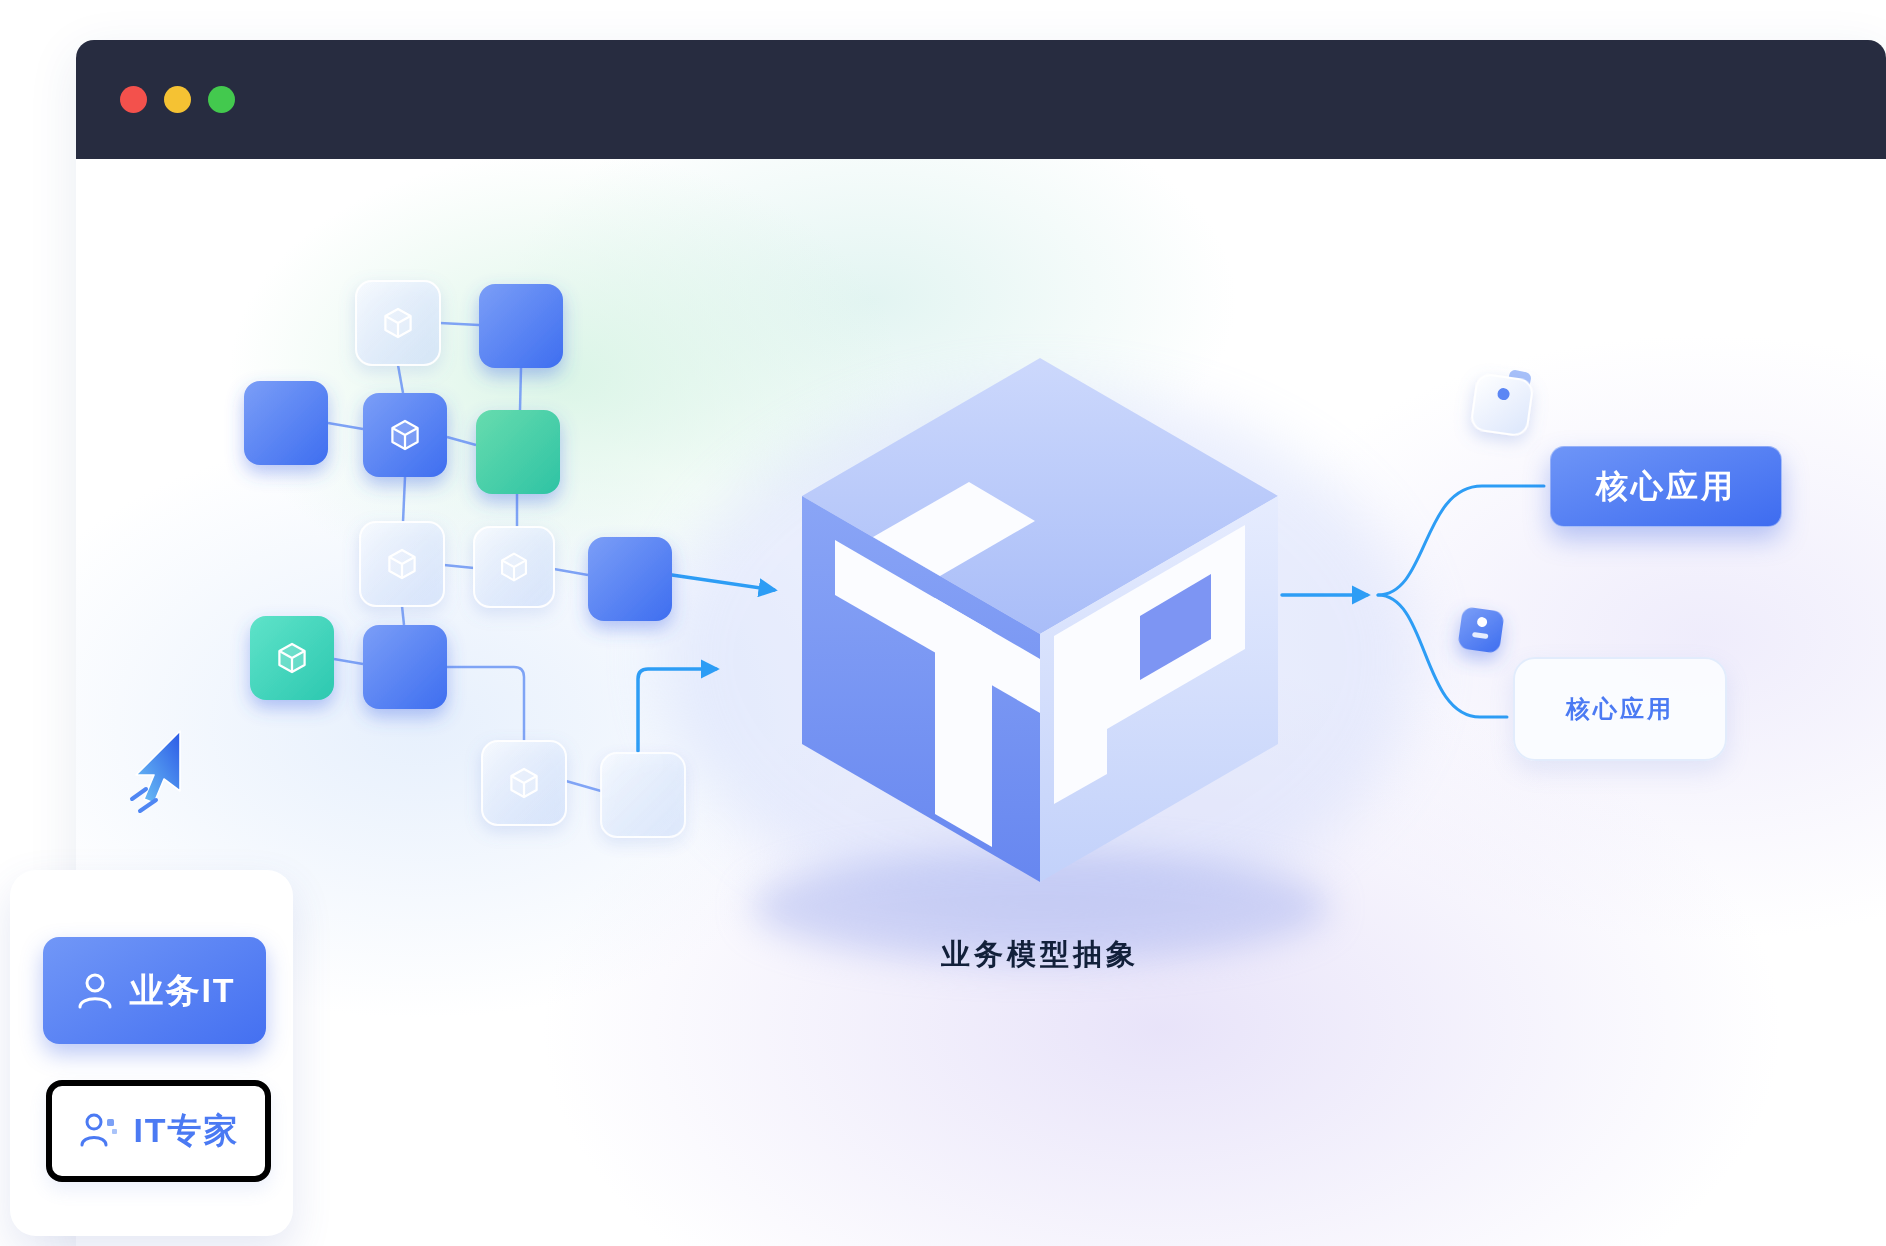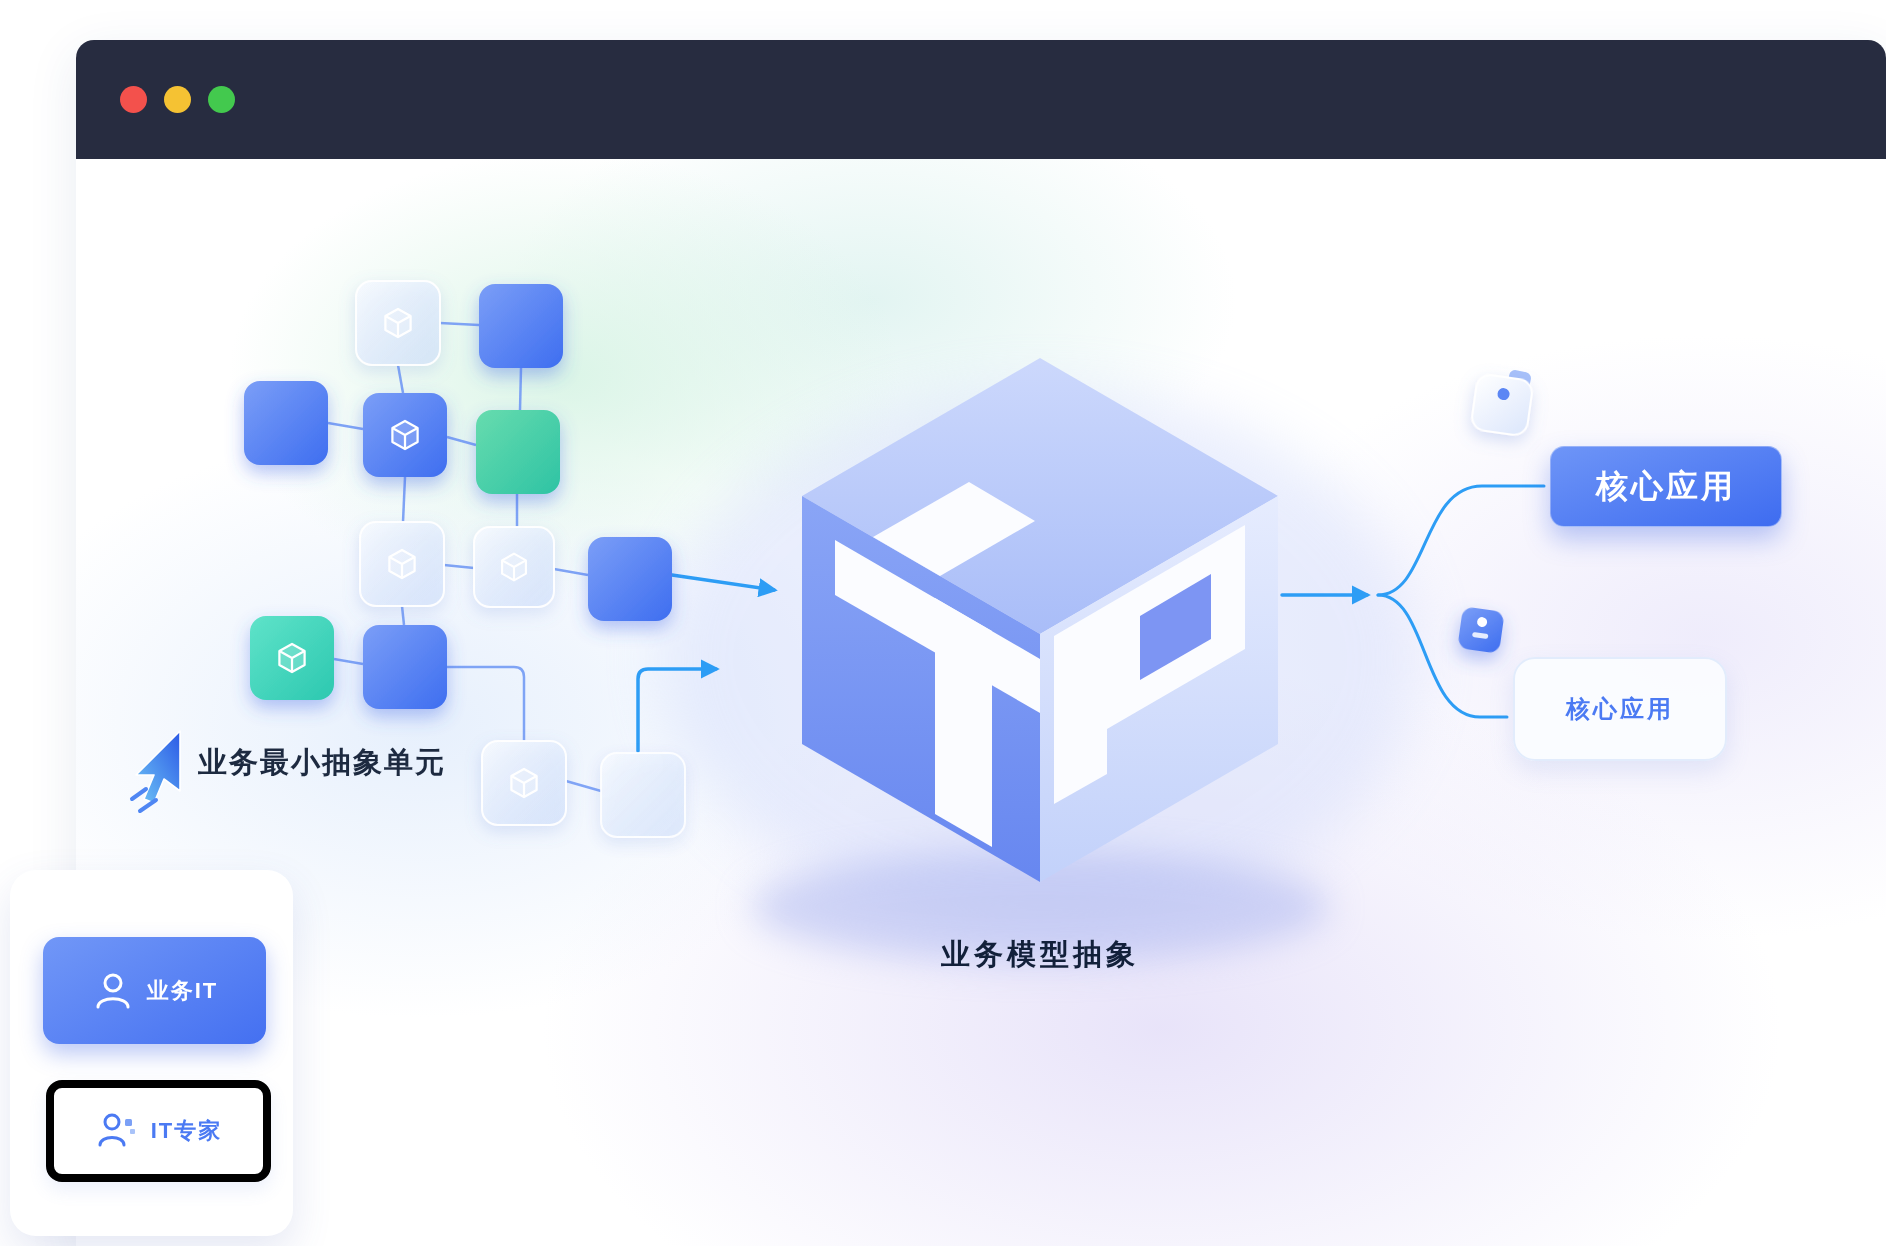--- a/index.html
+++ b/index.html
@@ -35,27 +35,27 @@
     box-shadow:0 12px 26px rgba(63,101,230,.35);border:1px solid rgba(255,255,255,.4)}
   .core-box{position:absolute;left:1437px;top:498px;width:214px;height:104px;border-radius:22px;
     background:rgba(250,253,255,.88);border:2px solid #e2ecfc;color:#4b7af3;display:flex;
     align-items:center;justify-content:center;font-size:24px;font-weight:700;letter-spacing:3px;
     box-shadow:0 10px 24px rgba(110,135,215,.16)}
 
   
   .role-card{position:absolute;left:10px;top:870px;width:283px;height:366px;background:#fff;
     border-radius:26px;box-shadow:0 16px 40px rgba(70,95,180,.14)}
   .badge{position:absolute;display:flex;align-items:center;justify-content:center;gap:12px;
-    font-weight:700;font-size:22px;letter-spacing:2px}
+    font-weight:700;font-size:34px;letter-spacing:2px}
   .badge svg{flex:0 0 auto}
   .badge-primary{left:33px;top:67px;width:223px;height:107px;border-radius:16px;
     background:linear-gradient(150deg,#7197f7,#4470f1);color:#fff;
     box-shadow:0 10px 22px rgba(64,100,230,.35)}
   .badge-secondary{left:36px;top:210px;width:225px;height:102px;border-radius:16px;
-    background:#ffffff;border:8px solid #000000;color:#4b7af3;
+    background:#ffffff;border:6px solid #000000;color:#4b7af3;
     box-shadow:0 8px 18px rgba(100,130,220,.12)}
 </style>
 </head>
 <body>
 
 <div class="stage">
 
   <div class="window">
 
     <div class="titlebar">
@@ -201,21 +201,20 @@
             <circle cx="1426" cy="235" r="6" fill="#5b86f4"></circle>
           </g>
         </g>
         <g transform="rotate(8 1405 471)">
           <rect x="1384" y="450" width="42" height="42" rx="11" fill="url(#gBlue)" filter="url(#fNode)"></rect>
           <circle cx="1405" cy="463" r="5" fill="#ffffff"></circle>
           <rect x="1397" y="474" width="16" height="5" rx="2.5" fill="rgba(255,255,255,0.85)"></rect>
         </g>
       </svg>
 
-      <div class="unit-label">业务最小抽象单元</div>
       <div class="model-label">业务模型抽象</div>
       <div class="key-box">核心应用</div>
       <div class="core-box">核心应用</div>
     </div>
   </div>
 
   <div class="role-card">
     <div class="badge badge-primary">
       <svg width="44" height="44" viewBox="0 0 44 44">
         <circle cx="22" cy="14" r="8" fill="none" stroke="#ffffff" stroke-width="3"></circle>

